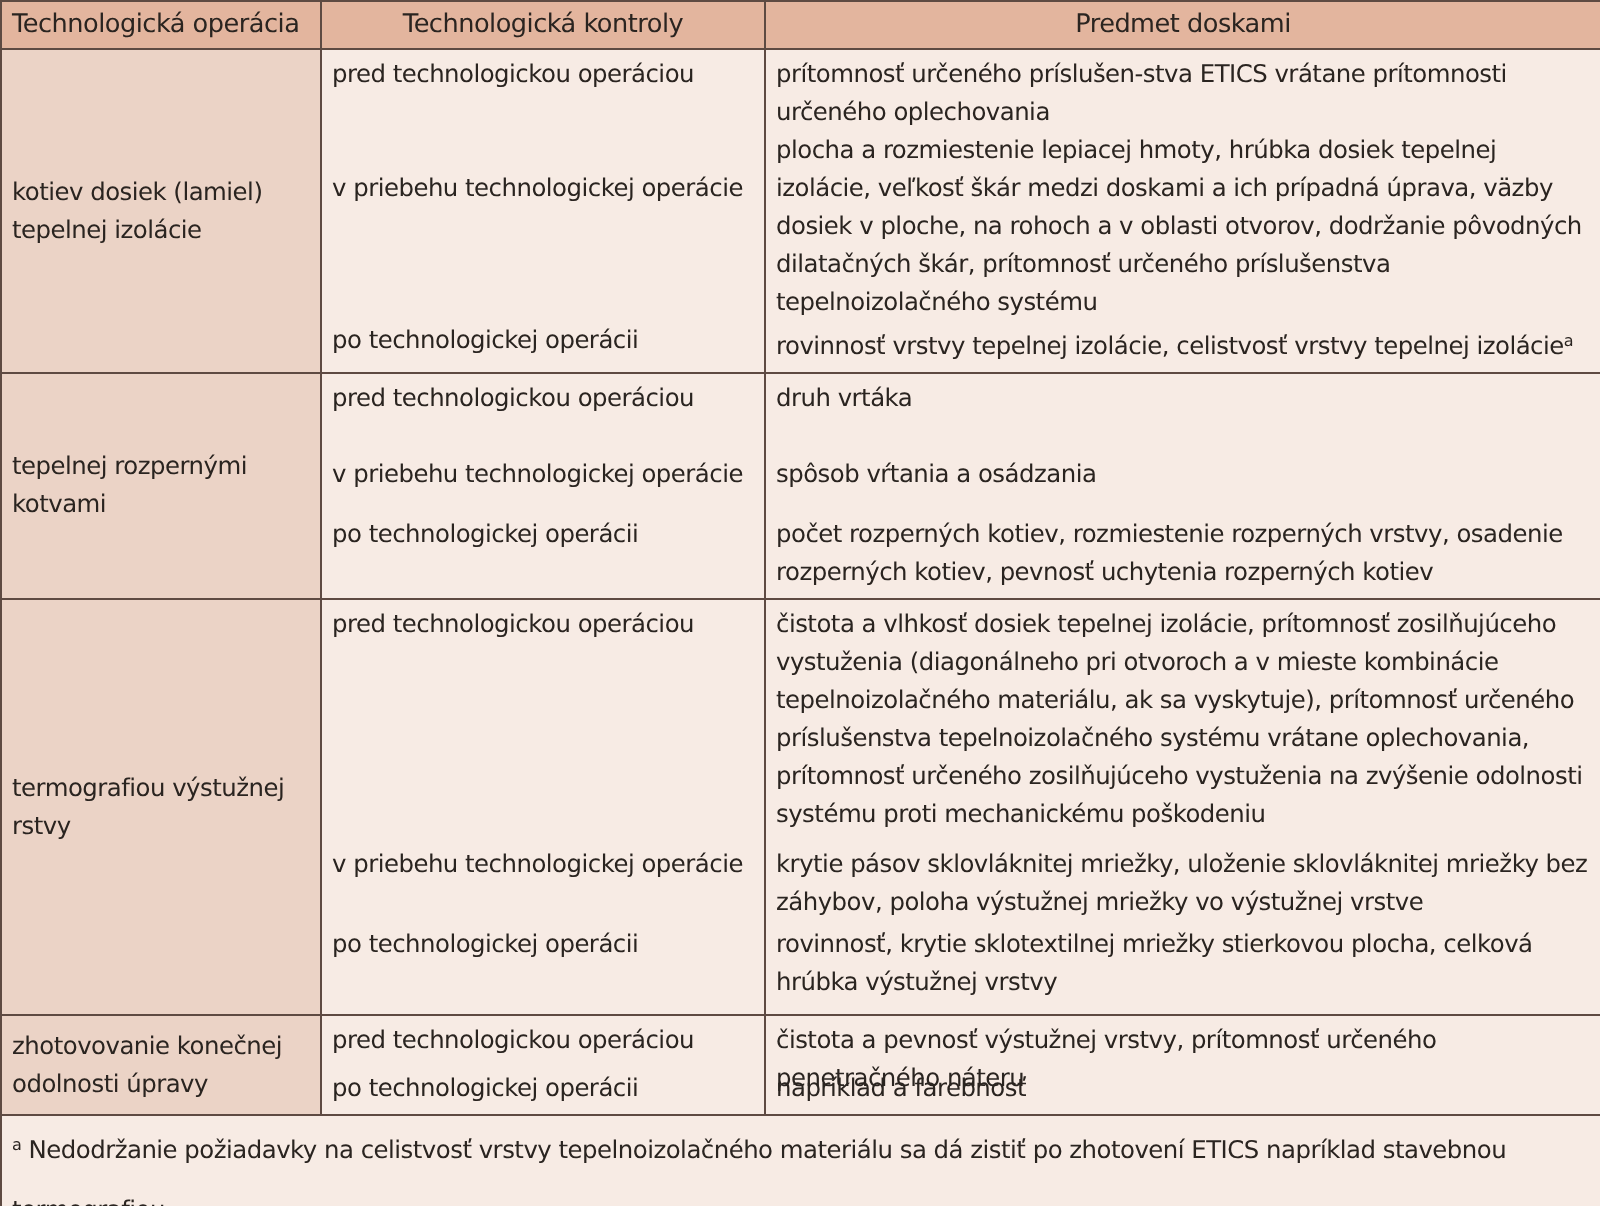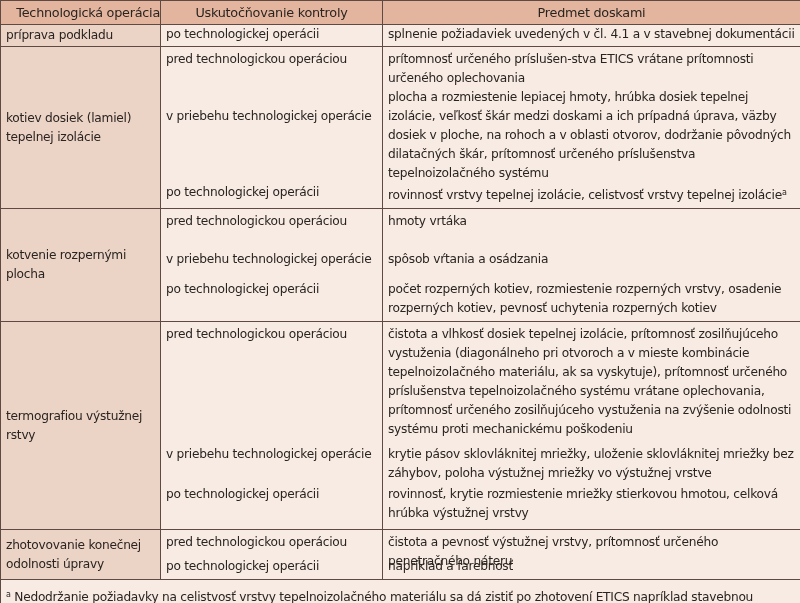--- a/index.html
+++ b/index.html
@@ -24,21 +24,21 @@
     vertical-align: top;
     padding: 0;
   }
   th {
     background: #e3b59e;
     font-weight: normal;
     height: 23px;
     line-height: 23px;
     font-size: 12.8px;
   }
-  th.left { text-align: right; padding-left: 5px; }
+  th.left { text-align: left; padding-left: 5px; }
   th.center { text-align: center; }
   td.op {
     background: #ebd3c6;
     vertical-align: middle;
     padding: 0 4px 0 5px;
     line-height: 19px;
   }
   td.when, td.subject {
     background: #f7ebe4;
     padding: 3px 4px 3px 5px;
@@ -58,83 +58,72 @@
 
 <table>
   <colgroup>
       <col class="c1">
       <col class="c2">
       <col class="c3">
     </colgroup>
   <thead>
     <tr>
       <th class="left">Technologická operácia</th>
-      <th class="center">Uskutočňovanie kontroly</th>
+      <th class="center">Technologická kontroly</th>
       <th class="center">Predmet doskami</th>
     </tr>
   </thead>
   <tbody>
 
-    <tr style="height:22px">
-      <td class="op">
-        <div class="block">príprava podkladu</div>
-      </td>
-      <td class="when" style="padding-top:0;padding-bottom:0">
-        <div class="line">po technologickej operácii</div>
-      </td>
-      <td class="subject" style="padding-top:0;padding-bottom:0">
-        <div class="block">splnenie požiadaviek uvedených v čl. 4.1 a v stavebnej dokumentácii</div>
-      </td>
-    </tr>
 
     <tr style="height:160px">
       <td class="op">
         <div class="block">kotiev dosiek (lamiel) tepelnej izolácie</div>
       </td>
       <td class="when">
         <div class="line" style="height:57px">pred technologickou operáciou</div>
         <div class="line" style="height:76px">v priebehu technologickej operácie</div>
         <div class="line">po technologickej operácii</div>
       </td>
       <td class="subject">
         <div class="block" style="height:57px">prítomnosť určeného príslušen-stva ETICS vrátane prítomnosti určeného oplechovania</div>
         <div class="block" style="height:95px;margin-top:-19px">plocha a rozmiestenie lepiacej hmoty, hrúbka dosiek tepelnej izolácie, veľkosť škár medzi doskami a ich prípadná úprava, väzby dosiek v ploche, na rohoch a v oblasti otvorov, dodržanie pôvodných dilatačných škár, prítomnosť určeného príslušenstva tepelnoizolačného systému</div>
         <div class="block"><span>rovinnosť vrstvy tepelnej izolácie, celistvosť vrstvy tepelnej izolácie</span><sup>a</sup></div>
       </td>
     </tr>
 
     <tr style="height:107px">
       <td class="op">
-        <div class="block">kotvenie rozpernými plocha</div>
+        <div class="block">tepelnej rozpernými kotvami</div>
       </td>
       <td class="when">
         <div class="line" style="height:38px">pred technologickou operáciou</div>
         <div class="line" style="height:30px">v priebehu technologickej operácie</div>
         <div class="line">po technologickej operácii</div>
       </td>
       <td class="subject">
-        <div class="block" style="height:38px">hmoty vrtáka</div>
+        <div class="block" style="height:38px">druh vrtáka</div>
         <div class="block" style="height:30px">spôsob vŕtania a osádzania</div>
         <div class="block">počet rozperných kotiev, rozmiestenie rozperných vrstvy, osadenie rozperných kotiev, pevnosť uchytenia rozperných kotiev</div>
       </td>
     </tr>
 
     <tr style="height:208px">
       <td class="op">
         <div class="block">termografiou výstužnej rstvy</div>
       </td>
       <td class="when">
         <div class="line" style="height:120px">pred technologickou operáciou</div>
         <div class="line" style="height:40px">v priebehu technologickej operácie</div>
         <div class="line">po technologickej operácii</div>
       </td>
       <td class="subject">
         <div class="block" style="height:120px;margin-bottom:0">čistota a vlhkosť dosiek tepelnej izolácie, prítomnosť zosilňujúceho vystuženia (diagonálneho pri otvoroch a v mieste kombinácie tepelnoizolačného materiálu, ak sa vyskytuje), prítomnosť určeného príslušenstva tepelnoizolačného systému vrátane oplechovania, prítomnosť určeného zosilňujúceho vystuženia na zvýšenie odolnosti systému proti mechanickému poškodeniu</div>
         <div class="block" style="height:40px;margin-top:0">krytie pásov sklovláknitej mriežky, uloženie sklovláknitej mriežky bez záhybov, poloha výstužnej mriežky vo výstužnej vrstve</div>
-        <div class="block">rovinnosť, krytie rozmiestenie mriežky stierkovou hmotou, celková hrúbka výstužnej vrstvy</div>
+        <div class="block">rovinnosť, krytie sklotextilnej mriežky stierkovou plocha, celková hrúbka výstužnej vrstvy</div>
       </td>
     </tr>
 
     <tr style="height:49px">
       <td class="op">
         <div class="block">zhotovovanie konečnej odolnosti úpravy</div>
       </td>
       <td class="when">
         <div class="line" style="height:24px">pred technologickou operáciou</div>
         <div class="line">po technologickej operácii</div>

